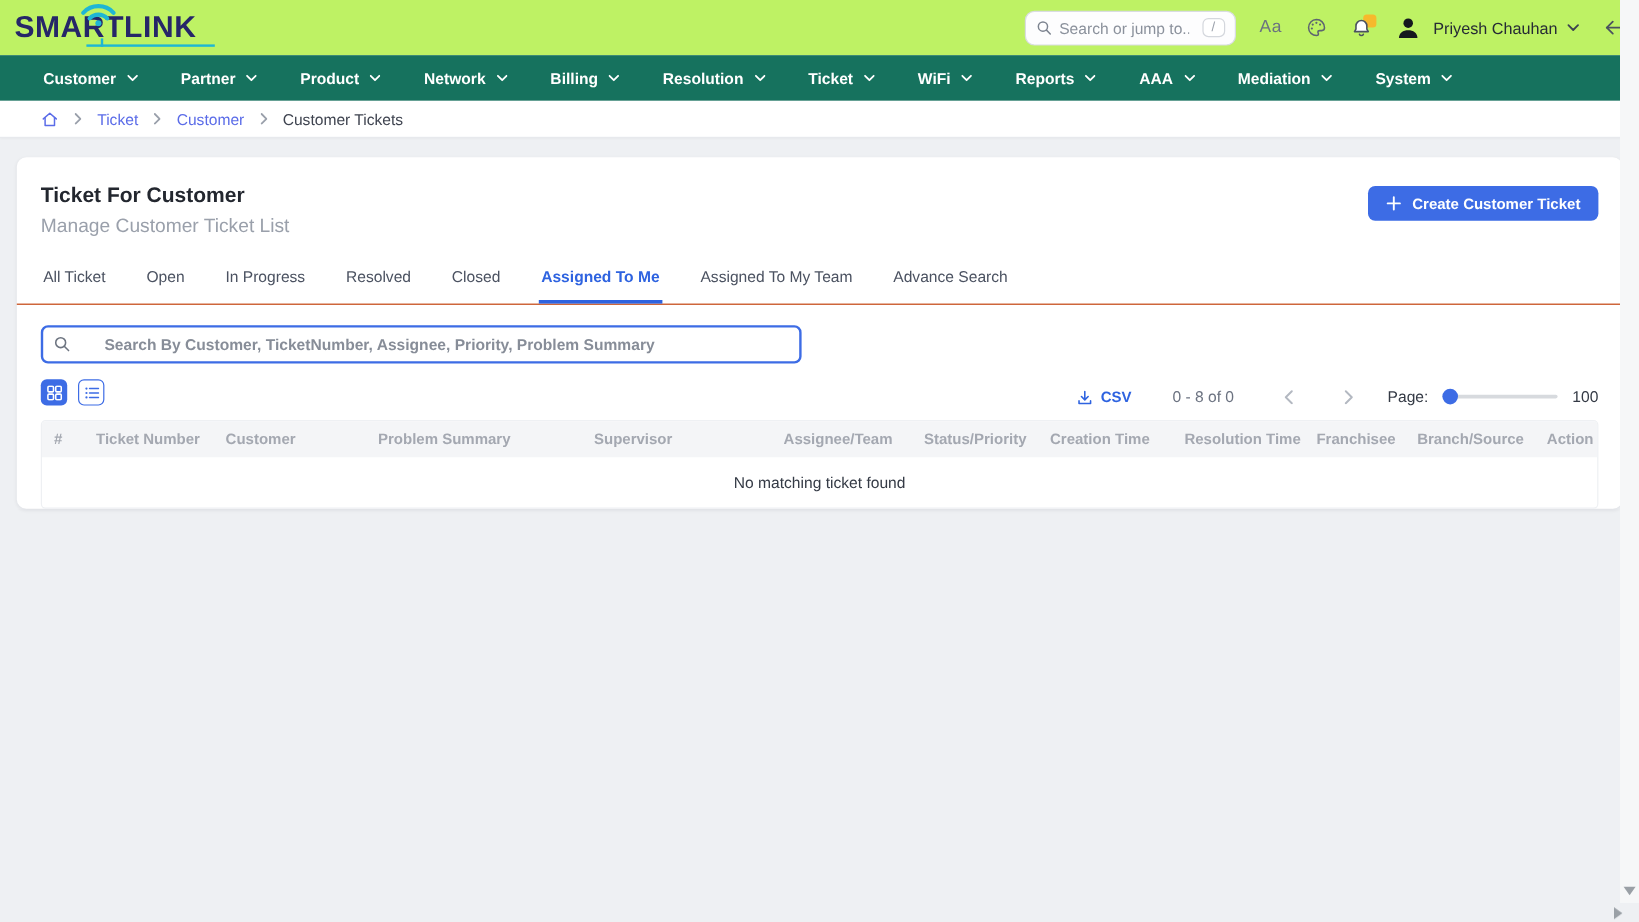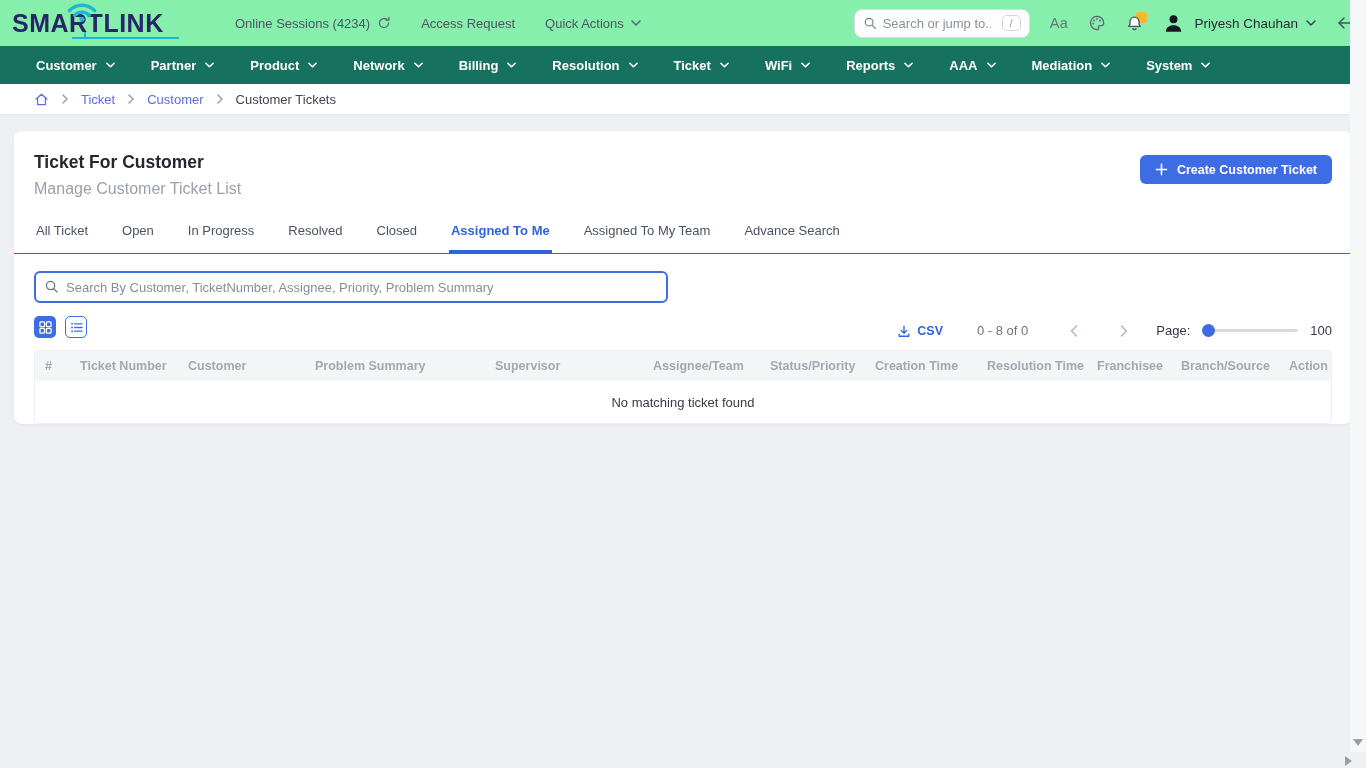--- a/index.html
+++ b/index.html
@@ -5,21 +5,21 @@
   :root{
     --nav-green:#16725E; --accent-blue:#3D6CE5; --link-blue:#5B6CE8;
     --logo-navy:#262668; --logo-cyan:#1FB6D4; --badge-yellow:#F6B92C;
   }
   *{box-sizing:border-box;margin:0;padding:0;font-family:"Liberation Sans",sans-serif;}
   html,body{width:1366px;height:768px;overflow:hidden;background:#eef0f3;}
   [data-interactable="true"]{cursor:pointer;}
   svg{display:block;}
 
   
-  .topbar{height:46px;background:#86efac;display:flex;align-items:center;padding:0 12px;}
+  .topbar{height:46px;background:#bef264;display:flex;align-items:center;padding:0 12px;}
   .logo{position:relative;display:flex;align-items:flex-end;width:175px;flex:none;}
   .logo-text{font-size:25px;font-weight:800;letter-spacing:.5px;color:var(--logo-navy);line-height:1;}
   .logo-wifi{position:absolute;left:54px;top:-9px;}
   .logo-underline{position:absolute;left:60px;bottom:-3px;right:8px;height:2px;background:var(--logo-cyan);}
   .logo-underline::before{content:'';position:absolute;left:12px;bottom:0;width:2px;height:7px;background:var(--logo-cyan);}
   .topbar-left{display:flex;align-items:center;gap:30px;margin-left:48px;}
   .top-link{display:flex;align-items:center;gap:7px;font-size:13px;color:#4d5562;}
   .topbar-right{margin-left:auto;display:flex;align-items:center;gap:20px;}
   .global-search{position:relative;display:flex;align-items:center;width:176px;height:29px;border:1px solid #d9dce2;border-radius:8px;background:#fdfdfe;padding:0 8px;}
   .global-search input{border:none;outline:none;background:transparent;width:108px;font-size:13px;color:#3c4350;margin-left:6px;}
@@ -52,21 +52,21 @@
   .page-title{font-size:17.5px;font-weight:700;color:#23272f;}
   .page-subtitle{font-size:16px;color:#9aa0ab;margin-top:7px;}
   .create-btn{display:flex;align-items:center;gap:9px;background:var(--accent-blue);color:#fff;border:none;border-radius:6px;height:29px;padding:0 15px;font-size:12.5px;font-weight:600;margin-top:3px;}
 
   .tabs{display:flex;gap:30px;padding:0 20px;margin-top:16px;border-bottom:1px solid #c2410c;}
   .tab{font-size:13px;color:#4b5261;padding:9px 2px 12px;border-bottom:3px solid transparent;white-space:nowrap;}
   .tab.active{color:#2e63e0;font-weight:600;border-bottom-color:#2e63e0;}
 
   .search-row{padding:17px 20px 0;}
   .ticket-search{position:relative;width:634px;}
-  .ticket-search input{width:100%;height:32px;border:2px solid var(--accent-blue);border-radius:6px;outline:none;padding:0 10px 0 30px;font-size:13px;color:#4c1d95;}
+  .ticket-search input{width:100%;height:32px;border:2px solid var(--accent-blue);border-radius:6px;outline:none;padding:0 10px 0 51px;font-size:13px;color:#4c1d95;font-weight:bold;}
   .ticket-search input::placeholder{color:#878d98;}
   .ticket-search .s-icon{position:absolute;left:10px;top:8px;color:#6d7480;}
 
   .toolbar{display:flex;align-items:flex-end;padding:13px 20px 9px;}
   .view-toggles{display:flex;gap:9px;}
   .vt{width:22px;height:22px;border-radius:5px;display:flex;align-items:center;justify-content:center;}
   .vt.grid{background:var(--accent-blue);}
   .vt.list{border:1.5px solid var(--accent-blue);color:var(--accent-blue);}
   .toolbar-right{margin-left:auto;display:flex;align-items:center;}
   .csv{display:flex;align-items:center;gap:6px;color:#2e63e0;font-size:12.5px;font-weight:700;}
@@ -109,40 +109,20 @@
       <svg width="32" height="20" viewBox="0 0 24 15" fill="none">
         <path d="M2.5 6.5 A13 13 0 0 1 21.5 6.5" stroke="var(--logo-cyan)" stroke-width="2.6" stroke-linecap="round"></path>
         <path d="M6.5 10 A7.5 7.5 0 0 1 17.5 10" stroke="var(--logo-cyan)" stroke-width="2.6" stroke-linecap="round"></path>
         <circle cx="12" cy="13" r="1.9" fill="var(--logo-cyan)"></circle>
       </svg>
     </span>
     <span class="logo-text" data-interactable="false">SMARTLINK</span>
     <span class="logo-underline" data-interactable="false"></span>
   </div>
 
-  <div class="topbar-left" data-interactable="false">
-    <span class="top-link" data-interactable="true">
-      <span data-interactable="false">Online Sessions (4234)</span>
-      <span data-interactable="true">
-        <svg width="14" height="14" viewBox="0 0 16 16" fill="none">
-          <path d="M13.2 8a5.2 5.2 0 1 1-1.8-3.9" stroke="#5d6470" stroke-width="1.5" stroke-linecap="round"></path>
-          <path d="M13.6 1.6v3.1h-3.1" stroke="#5d6470" stroke-width="1.5" stroke-linecap="round" stroke-linejoin="round"></path>
-        </svg>
-      </span>
-    </span>
-    <span class="top-link" data-interactable="true">Access Request</span>
-    <span class="top-link" data-interactable="true">
-      <span data-interactable="false">Quick Actions</span>
-      <span data-interactable="false">
-        <svg width="10" height="6" viewBox="0 0 10 6" fill="none">
-            <path d="M1 1l4 4 4-4" stroke="#5d6470" stroke-width="1.5" stroke-linecap="round" stroke-linejoin="round"></path>
-          </svg>
-      </span>
-    </span>
-  </div>
 
   <div class="topbar-right" data-interactable="false">
     <div class="global-search" data-interactable="true">
       <span data-interactable="false">
         <svg width="14" height="14" viewBox="0 0 16 16" fill="none">
             <circle cx="7" cy="7" r="4.4" stroke="#7d8490" stroke-width="1.4"></circle>
             <path d="M10.4 10.4 14 14" stroke="#7d8490" stroke-width="1.4" stroke-linecap="round"></path>
           </svg>
       </span>
       <input data-interactable="true" placeholder="Search or jump to..." style="">

